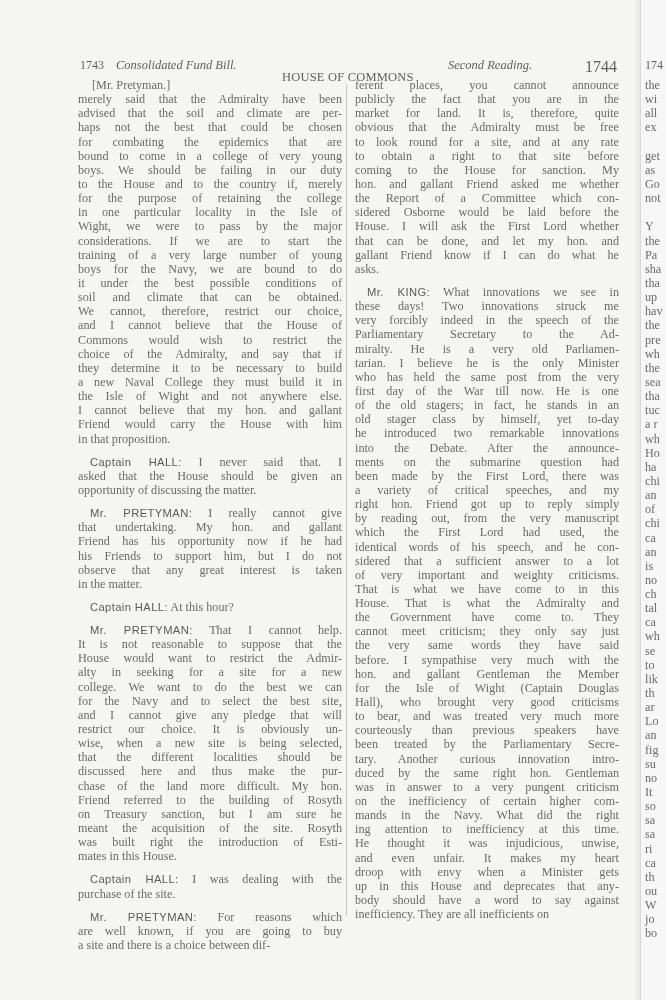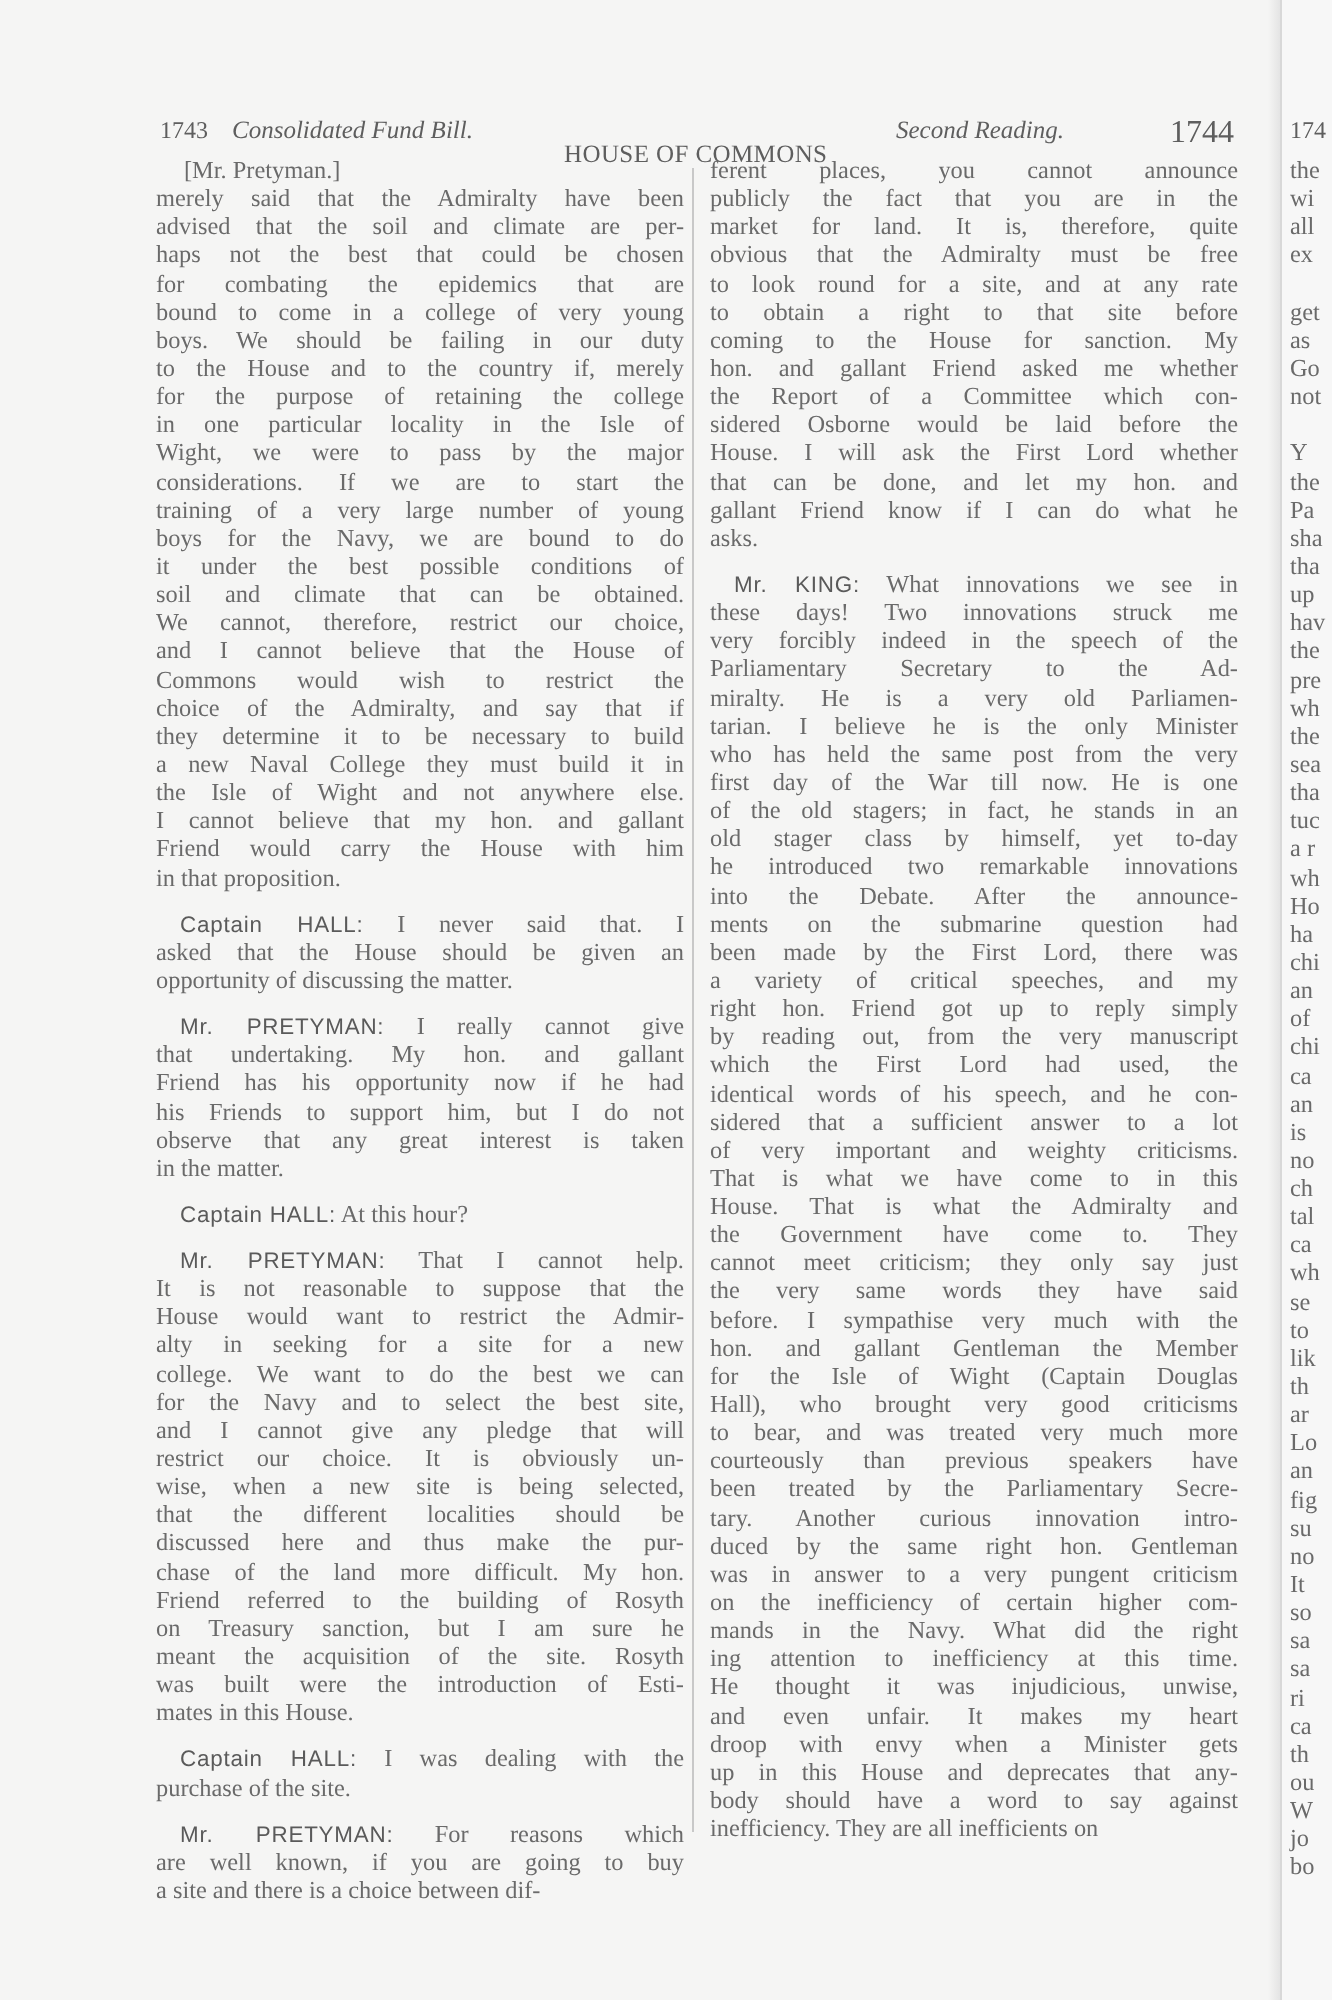--- a/index.html
+++ b/index.html
@@ -132,21 +132,21 @@
         <span class="line">for the Navy and to select the best site,</span>
         <span class="line">and I cannot give any pledge that will</span>
         <span class="line">restrict our choice. It is obviously un-</span>
         <span class="line">wise, when a new site is being selected,</span>
         <span class="line">that the different localities should be</span>
         <span class="line">discussed here and thus make the pur-</span>
         <span class="line">chase of the land more difficult. My hon.</span>
         <span class="line">Friend referred to the building of Rosyth</span>
         <span class="line">on Treasury sanction, but I am sure he</span>
         <span class="line">meant the acquisition of the site. Rosyth</span>
-        <span class="line">was built were the introduction of Esti-</span>
+        <span class="line">was built right the introduction of Esti-</span>
         <span class="line last">mates in this House.</span>
       </div>
       <div class="para-gap"></div>
       <div>
         <span class="line indent"><span class="speaker">Captain HALL:</span><span> I was dealing with the</span></span>
         <span class="line last">purchase of the site.</span>
       </div>
       <div class="para-gap"></div>
       <div>
         <span class="line indent"><span class="speaker">Mr. PRETYMAN:</span><span> For reasons which</span></span>

